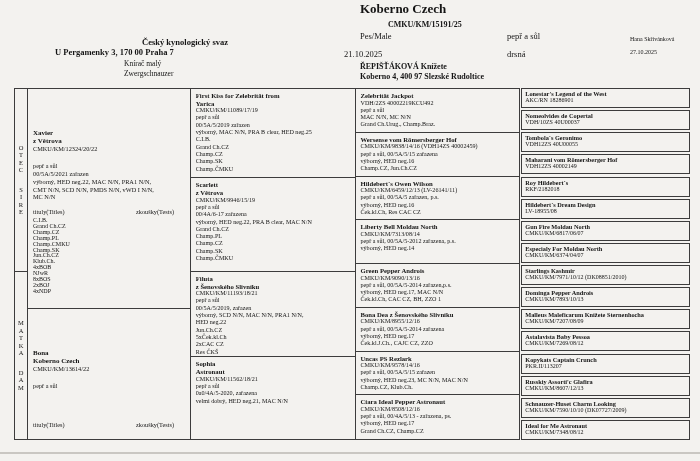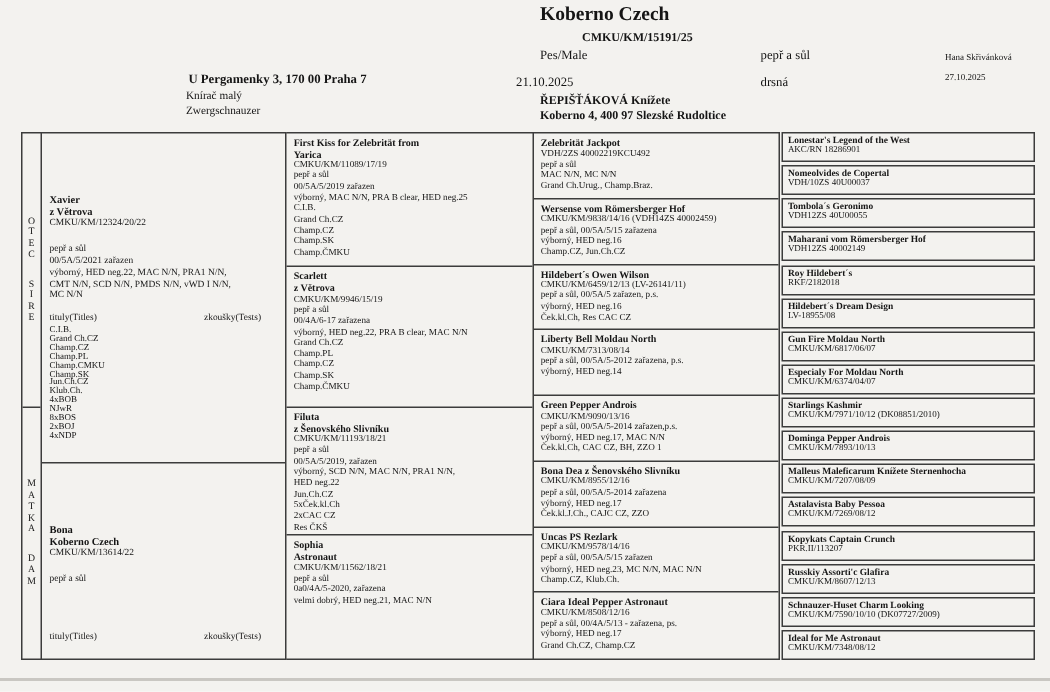--- a/index.html
+++ b/index.html
@@ -1,21 +1,21 @@
 <!DOCTYPE html>
 <html><head>
 <meta charset="utf-8">
 <style>
   html,body{margin:0;padding:0;}
   .page{position:relative;width:700px;height:461px;background:#f3f2ef;overflow:hidden;
         font-family:"Liberation Serif","DejaVu Serif",serif;color:#151515;}
   .abs{position:absolute;}
   
   .org-name{left:55px;top:37px;width:260px;text-align:center;font-weight:bold;font-size:8.5px;}
-  .org-addr{left:55px;top:47px;width:260px;text-align:center;font-weight:bold;font-size:8.5px;}
+  .org-addr{left:55px;top:47px;width:260px;font-weight:bold;font-size:8.5px;}
   .breed-cz{left:124px;top:59px;font-size:7.5px;}
   .breed-de{left:124px;top:69px;font-size:7.5px;}
   .dog-name{left:360px;top:1px;font-weight:bold;font-size:13px;}
   .dog-reg{left:360px;top:20px;font-weight:bold;font-size:8px;padding-left:28px;}
   .sex{left:360px;top:31px;font-size:8.5px;}
   .color{left:507px;top:31px;font-size:8.5px;}
   .bdate{left:344px;top:49px;font-size:8.5px;}
   .coat{left:507px;top:49px;font-size:8.5px;}
   .signer{left:630px;top:36px;font-size:6px;}
   .issue{left:630px;top:49px;font-size:6px;}
@@ -46,20 +46,21 @@
   .col-gg{width:169px;margin-left:1px;display:flex;flex-direction:column;justify-content:space-between;}
   .ggbox{height:20px;border:1px solid #3c3c3c;padding:1px 3px;overflow:hidden;}
   .ggbox .nm{font-size:6.3px;line-height:7px;}
   .ggbox .rg{font-size:6px;line-height:7px;}
   .scan-line{left:0;top:452px;width:700px;height:2px;background:#c9c7c2;}
 </style>
 </head>
 <body>
 
 <div class="page">
+  <div class="abs org-name">Český kynologický svaz</div>
   <div class="abs org-addr">U Pergamenky 3, 170 00 Praha 7</div>
   <div class="abs breed-cz">Knírač malý</div>
   <div class="abs breed-de">Zwergschnauzer</div>
   <div class="abs dog-name">Koberno Czech</div>
   <div class="abs dog-reg">CMKU/KM/15191/25</div>
   <div class="abs sex">Pes/Male</div>
   <div class="abs color">pepř a sůl</div>
   <div class="abs bdate">21.10.2025</div>
   <div class="abs coat">drsná</div>
   <div class="abs signer">Hana Skřivánková</div>

